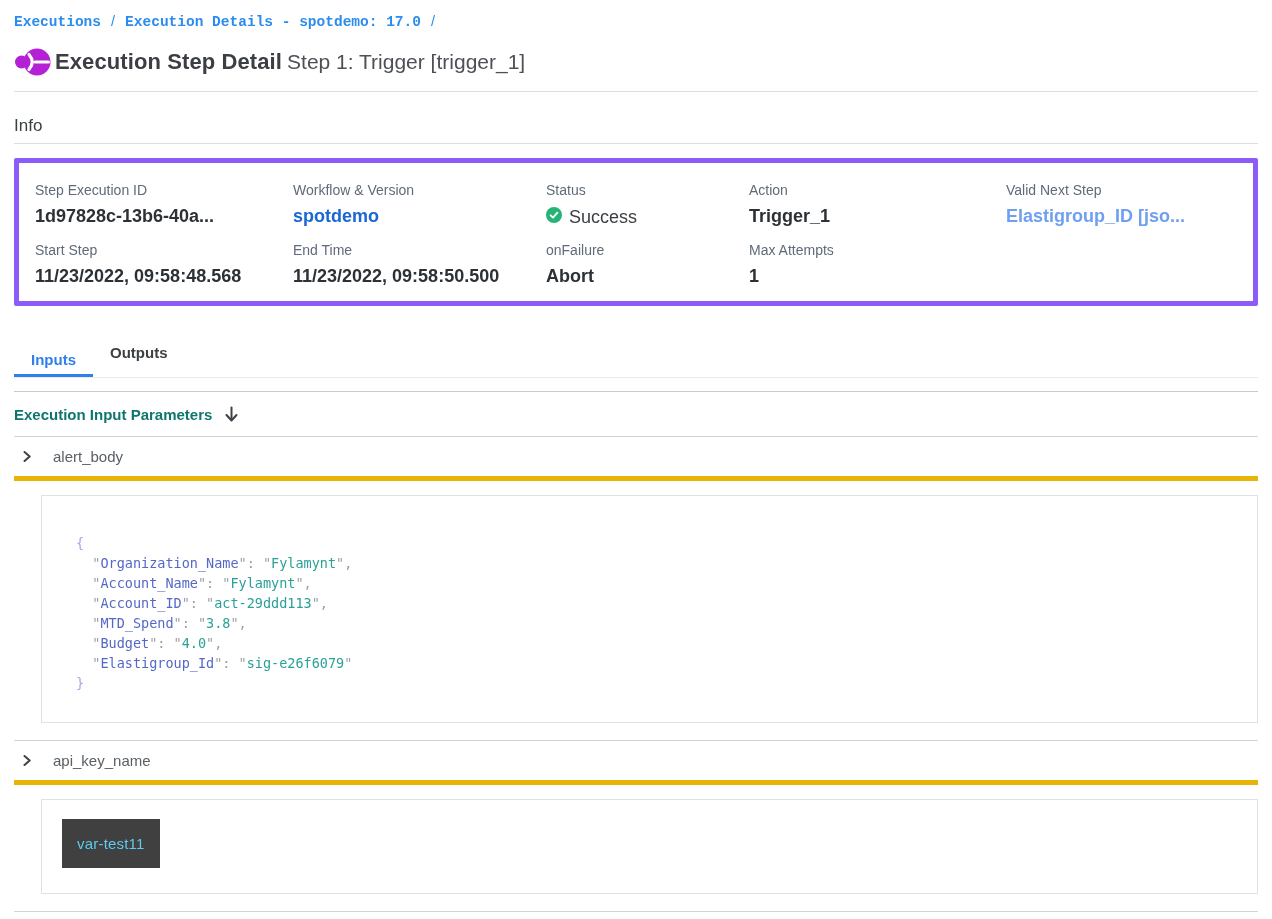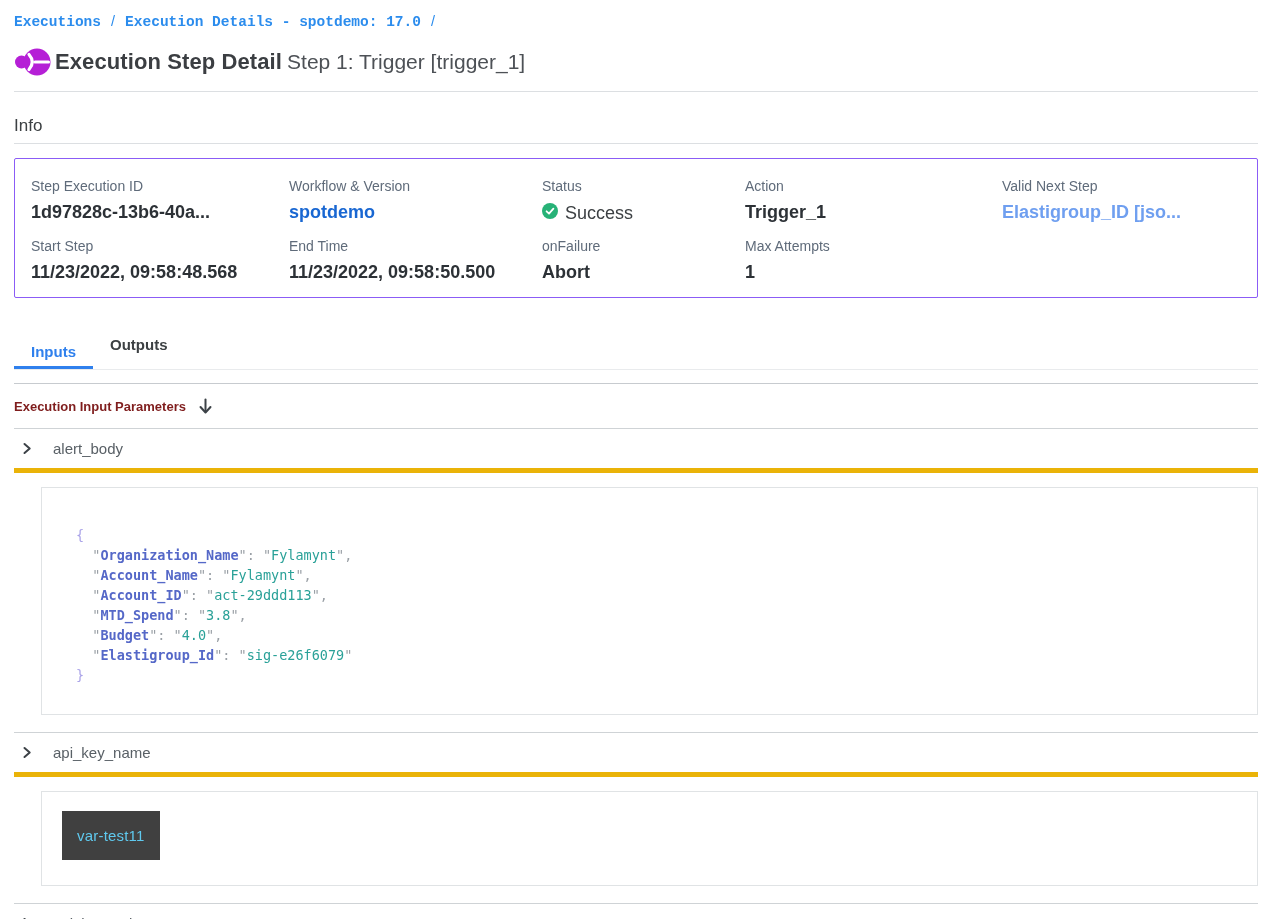--- a/index.html
+++ b/index.html
@@ -25,21 +25,21 @@
   .divider { border-top:1px solid #dcdfe2; }
   .divider.title { margin-top:14px; }
   .divider.dark  { border-top:1px solid #c7cbcf; }
   .divider.m13   { margin-top:13px; }
 
   h2.info-heading { margin-top:24px; font-size:17px; font-weight:400; color:#3c4043; }
   .divider.under-info { margin-top:7px; }
 
   
   .info-card {
-    margin-top:14px; border:1px solid #8b5cf6; border-radius:2px;
+    margin-top:14px; border:5px solid #8b5cf6; border-radius:2px;
     padding:19px 16px 15px 16px; background:#fff;
     display:grid; grid-template-columns:258px 253px 203px 257px 1fr; row-gap:15px;
   }
   .info-field .f-label { display:block; font-size:14px; line-height:16px; color:#5f6b7a; margin-bottom:9px; }
   .info-field .f-value { display:block; font-size:18px; line-height:19px; font-weight:700; color:#2c3136; }
   .info-field a.f-value { text-decoration:none; cursor:pointer; }
   .info-field .f-value.link { color:var(--link-blue,#1967d2); font-weight:700; }
   .info-field .f-value.link-light { color:var(--link-light,#6f9ff0); font-weight:700; }
   .info-field .f-value.status { display:flex; align-items:center; gap:7px; font-weight:400; color:#3c4043; }
 
@@ -47,37 +47,37 @@
   .tabs { margin-top:25px; display:flex; border-bottom:1px solid #e9ebed; }
   .tab {
     padding:5px 17px 6px 17px; font-size:15px; font-weight:600; color:#3c4043;
     border:none; background:none; cursor:pointer; border-bottom:3px solid transparent;
     font-family:"Liberation Sans", sans-serif;
   }
   .tab.active { color:var(--accent,#2f80ed); border-bottom-color:var(--accent,#2f80ed);margin-top:15px; }
 
   
   .section-header { height:44px; display:flex; align-items:center; gap:12px; }
-  .section-header .sec-title { font-size:13px; font-weight:700; color:#7f1d1d; }
+  .section-header .sec-title { font-size:15px; font-weight:700; color:#0f766e; }
   .section-header .arrow { display:inline-flex; cursor:pointer; }
 
   
   .param-row {
     height:45px; display:flex; align-items:center; gap:20px;
     border-top:1px solid #cfd3d6; border-bottom:5px solid #eab308; cursor:pointer;
   }
   .param-row .chev { display:inline-flex; margin-left:7px; }
   .param-row .p-name { font-size:15px; color:#596066; }
 
   
   .content-box { margin:14px 0 17px 27px; border:1px solid #e0e3e5; background:#fff; }
   .code-box { height:228px; padding:37px 0 0 34px; overflow:hidden; }
   .code-line { font-family:"DejaVu Sans Mono", monospace; font-size:13.5px; line-height:20px; white-space:pre; }
   .tok-brace { color:var(--code-brace,#a9a2e8); }
-  .tok-key   { color:var(--code-key,#5568c8);font-weight:bold; }
+  .tok-key   { color:var(--code-key,#5568c8); }
   .tok-str   { color:var(--code-str,#2aa198); }
   .tok-pun   { color:var(--code-pun,#9aa0a6); }
   .chip-box { height:95px; padding:19px 20px; }
   .chip {
     display:inline-block; background:#404040; padding:16px 15px;
     font-size:15px; color:var(--chip-text,#5fc9ee); letter-spacing:.2px;
   }
 </style>
 </head>
 <body>

